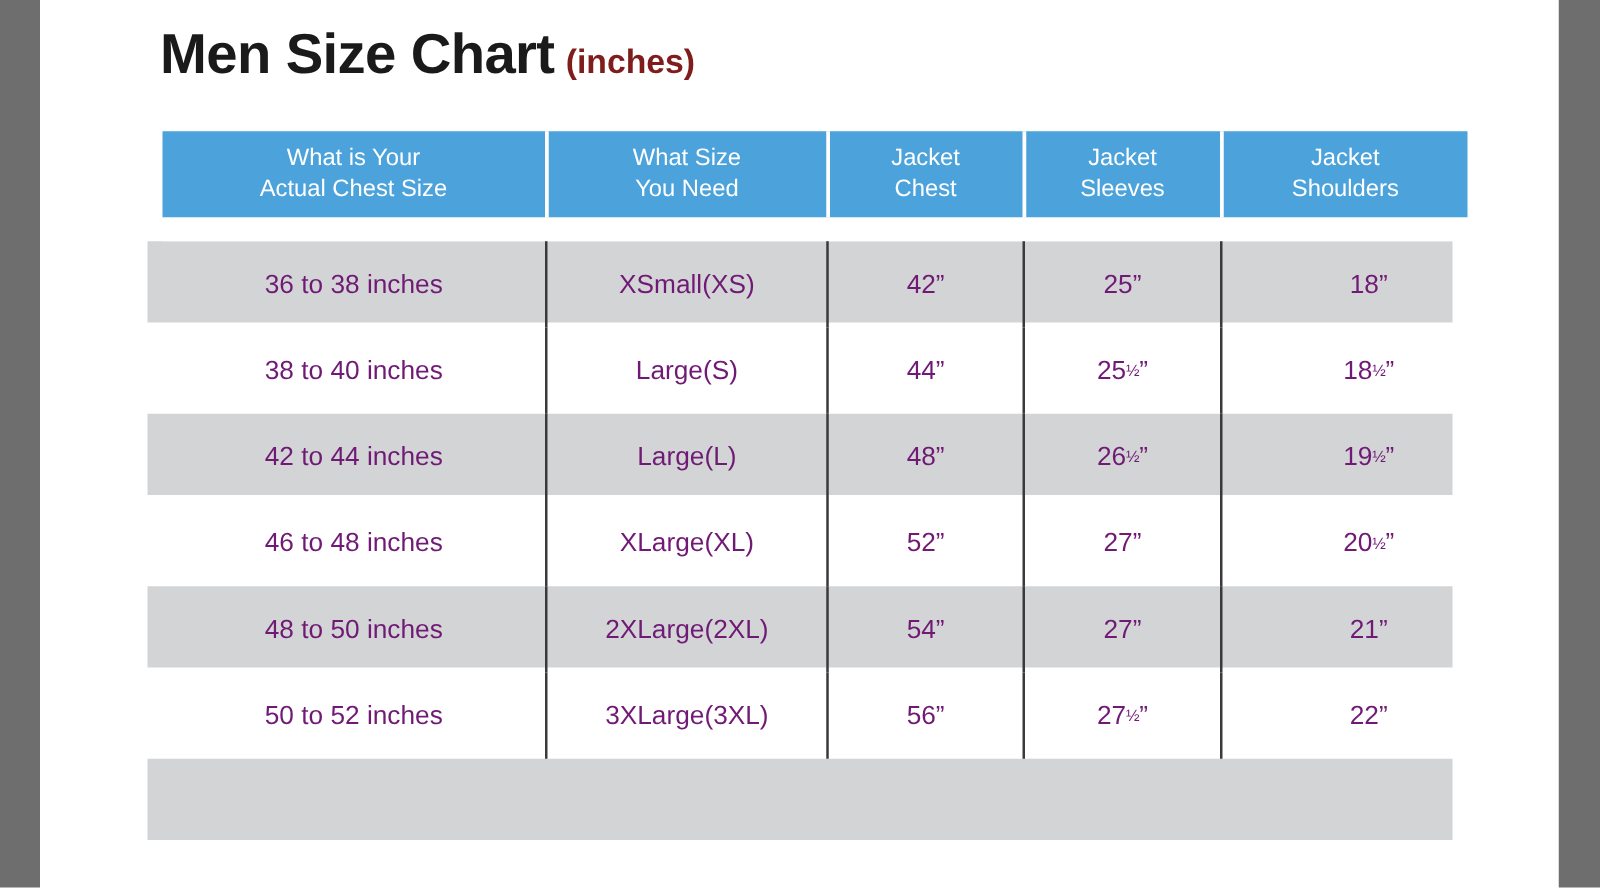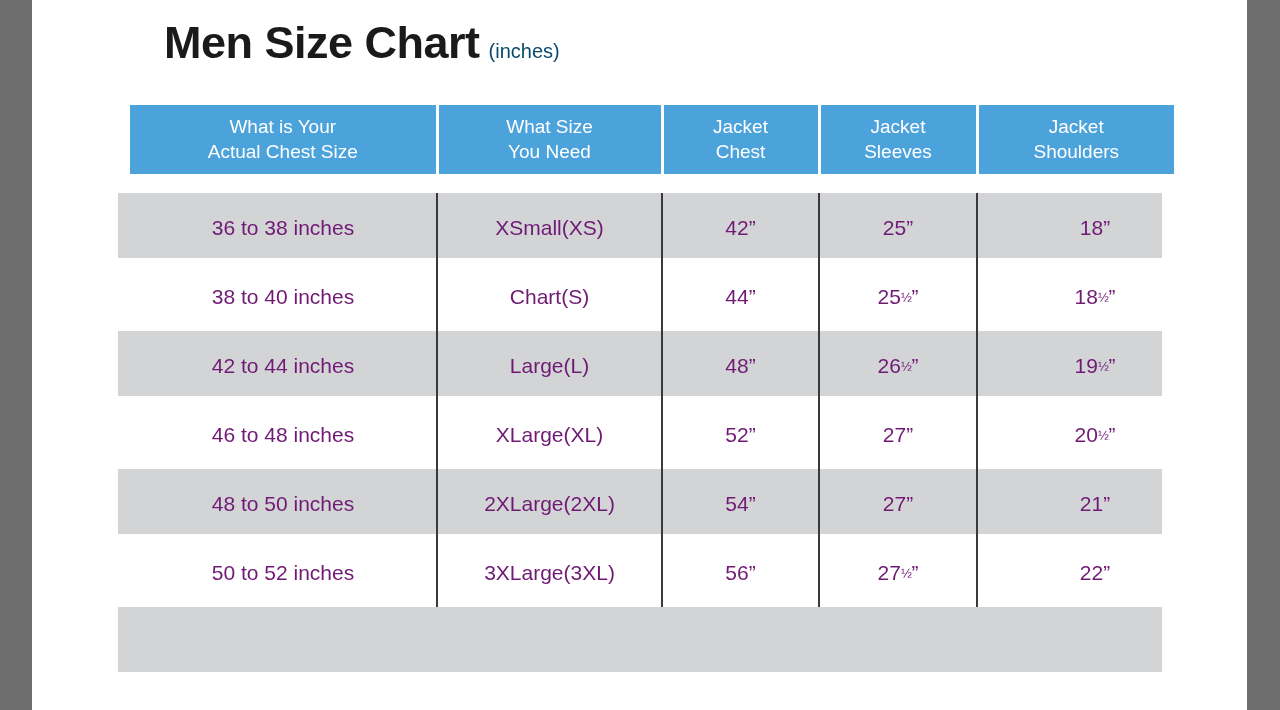--- a/index.html
+++ b/index.html
@@ -38,33 +38,32 @@
   }
 
   
   .title-row {
     position: absolute;
     left: 96px;
     top: 20px;
     display: flex;
     align-items: baseline;
     white-space: nowrap;
-    margin-left: 36px;
   }
   .title-main {
     font-size: 45px;
     font-weight: 700;
     color: #1a1a1a;
     letter-spacing: -0.5px;
     line-height: 1;
   }
   .title-sub {
-    font-size: 20px;
-    font-weight: 400;
-    color: #0c4a6e;
+    font-size: 27px;
+    font-weight: 700;
+    color: #7f1d1d;
     margin-left: 9px;
     line-height: 1;
   }
 
   
   .chart-table {
     position: absolute;
     left: 98px;       
     top: 105px;
     width: 1044px;    
@@ -195,21 +194,21 @@
       </tr>
     <tr class="data-row">
           <td>36 to 38 inches</td>
           <td>XSmall(XS)</td>
           <td>42”</td>
           <td>25”</td>
           <td>18”</td>
         </tr>
         <tr class="data-row">
           <td>38 to 40 inches</td>
-          <td>Chart(S)</td>
+          <td>Large(S)</td>
           <td>44”</td>
           <td>25<span class="frac">½</span>”</td>
           <td>18<span class="frac">½</span>”</td>
         </tr>
         <tr class="data-row">
           <td>42 to 44 inches</td>
           <td>Large(L)</td>
           <td>48”</td>
           <td>26<span class="frac">½</span>”</td>
           <td>19<span class="frac">½</span>”</td>

